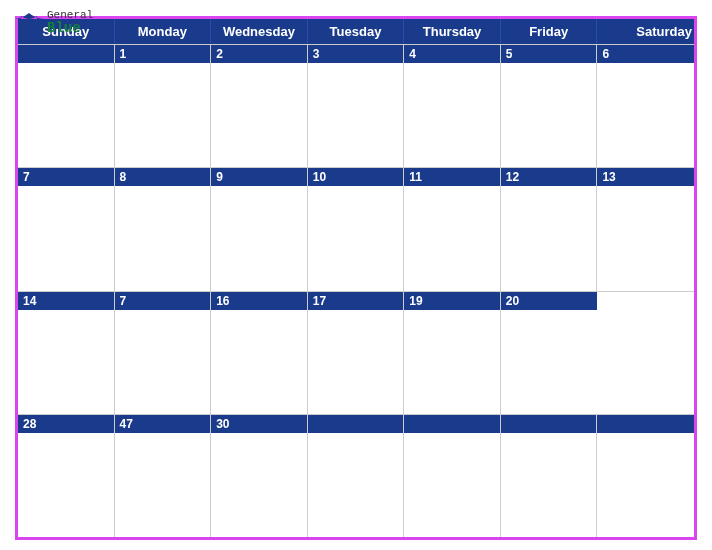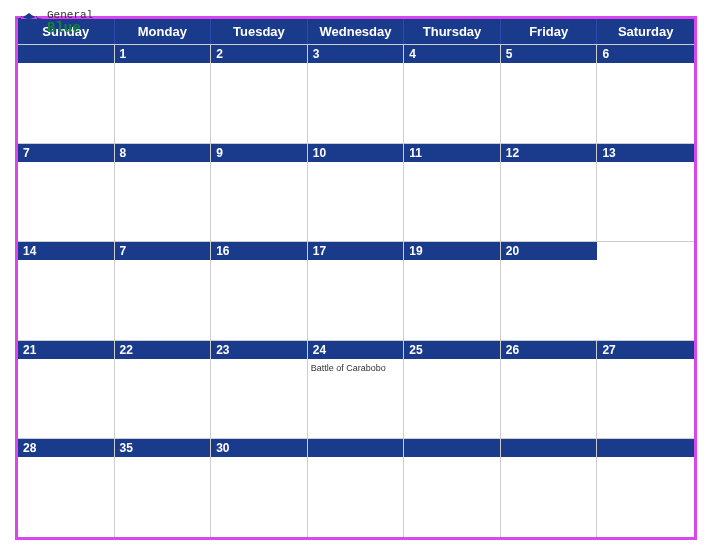--- a/index.html
+++ b/index.html
@@ -79,20 +79,21 @@
     .cal-header-cell {
       color: #fff;
       text-align: center;
       font-size: 13px;
       padding: 5px 2px;
       font-weight: bold;
       border-right: 1px solid #2a4aac;
     }
     .cal-header-cell:last-child {
       border-right: none;
+      text-align: right;
     }
     .cal-body {
       flex: 1;
       display: flex;
       flex-direction: column;
     }
     .cal-week {
       display: grid;
       grid-template-columns: repeat(7, 1fr);
       flex: 1;
@@ -151,22 +152,22 @@
     <div class="title-block">
       <h1></h1>
     </div>
     <div class="country"></div>
   </div>
 
   <div class="calendar">
     <div class="cal-header-row">
     <div class="cal-header-cell">Sunday</div>
         <div class="cal-header-cell">Monday</div>
+        <div class="cal-header-cell">Wednesday</div>
         <div class="cal-header-cell">Tuesday</div>
-        <div class="cal-header-cell">Wednesday</div>
         <div class="cal-header-cell">Thursday</div>
         <div class="cal-header-cell">Friday</div>
         <div class="cal-header-cell">Saturday</div>
       </div>
     <div class="cal-body">
     <div class="cal-week">
           <div class="cal-cell">
             <div class="day-number-row empty"></div>
           </div>
           <div class="cal-cell">
@@ -226,48 +227,24 @@
           </div>
           <div class="cal-cell">
             <div class="day-number-row">19</div>
           </div>
           <div class="cal-cell">
             <div class="day-number-row">20</div>
           </div>
         </div>
         <div class="cal-week">
           <div class="cal-cell">
-            <div class="day-number-row">21</div>
-          </div>
-          <div class="cal-cell">
-            <div class="day-number-row">22</div>
-          </div>
-          <div class="cal-cell">
-            <div class="day-number-row">23</div>
-          </div>
-          <div class="cal-cell">
-            <div class="day-number-row">24</div>
-            <div class="event-text">Battle of Carabobo</div>
-          </div>
-          <div class="cal-cell">
-            <div class="day-number-row">25</div>
-          </div>
-          <div class="cal-cell">
-            <div class="day-number-row">26</div>
-          </div>
-          <div class="cal-cell">
-            <div class="day-number-row">27</div>
-          </div>
-        </div>
-        <div class="cal-week">
-          <div class="cal-cell">
             <div class="day-number-row">28</div>
           </div>
           <div class="cal-cell">
-            <div class="day-number-row">35</div>
+            <div class="day-number-row">47</div>
           </div>
           <div class="cal-cell">
             <div class="day-number-row">30</div>
           </div>
           <div class="cal-cell">
             <div class="day-number-row empty"></div>
           </div>
           <div class="cal-cell">
             <div class="day-number-row empty"></div>
           </div>

